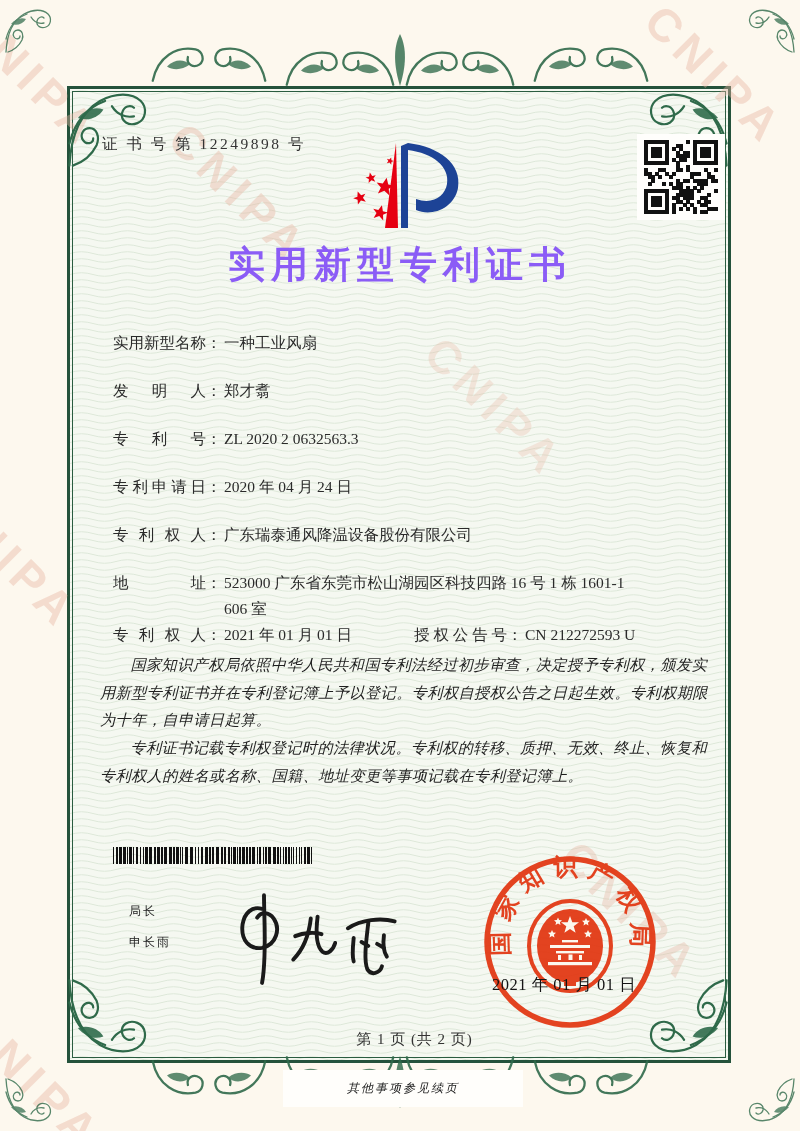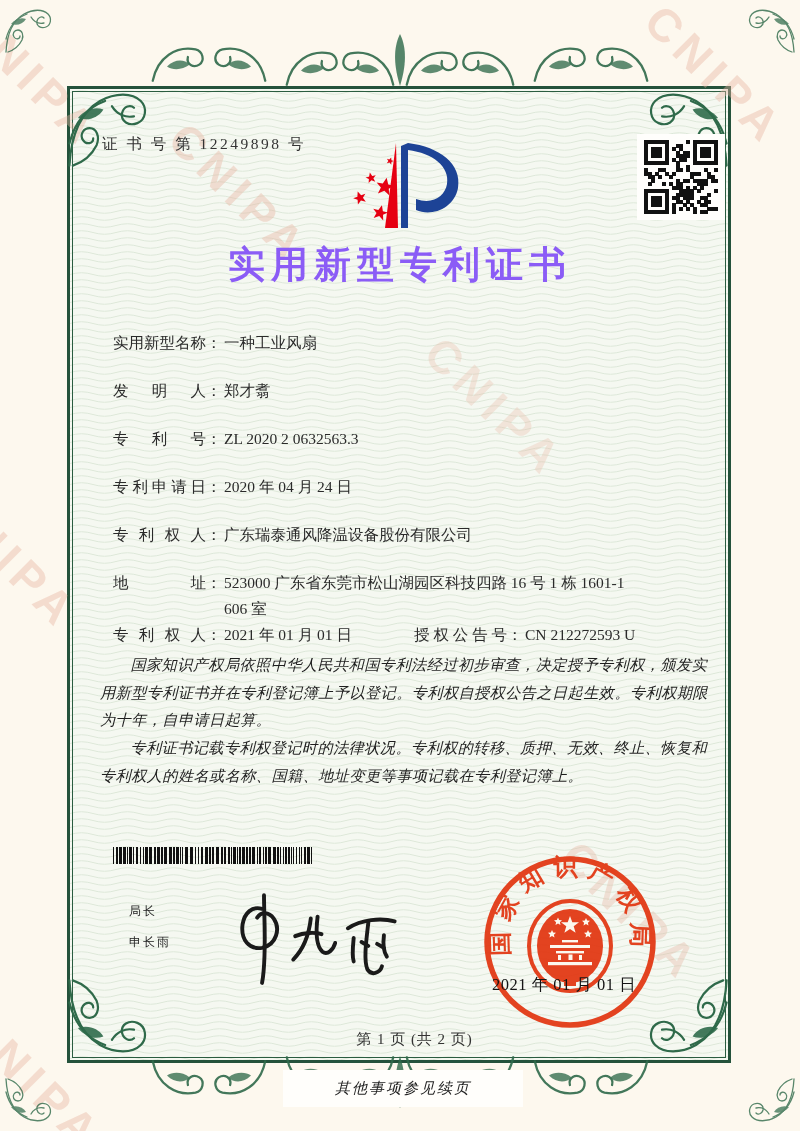--- a/index.html
+++ b/index.html
@@ -73,21 +73,21 @@
     position:absolute; left:492px; top:974px; font-size:16.5px; color:#141414; letter-spacing:0.5px;
     white-space:nowrap;
   }
   .page-info{
     position:absolute; left:0; right:0; top:1030px; text-align:center; font-size:15px;
     letter-spacing:1px; color:#333;padding-left:29px;
   }
   .note-box{
     position:absolute; left:283px; top:1070px; width:240px; height:37px;
     background:#fffefb; display:flex; align-items:center; justify-content:center;
-    font-size:15px; font-style:italic; letter-spacing:2px; color:#222;
+    font-size:12px; font-style:italic; letter-spacing:2px; color:#222;
   }
 </style>
 </head>
 <body>
 
 <div id="page">
 
   <span class="wm wm1">CNIPA</span>
   <span class="wm wm2">CNIPA</span>
   <span class="wm wm3">CNIPA</span>

